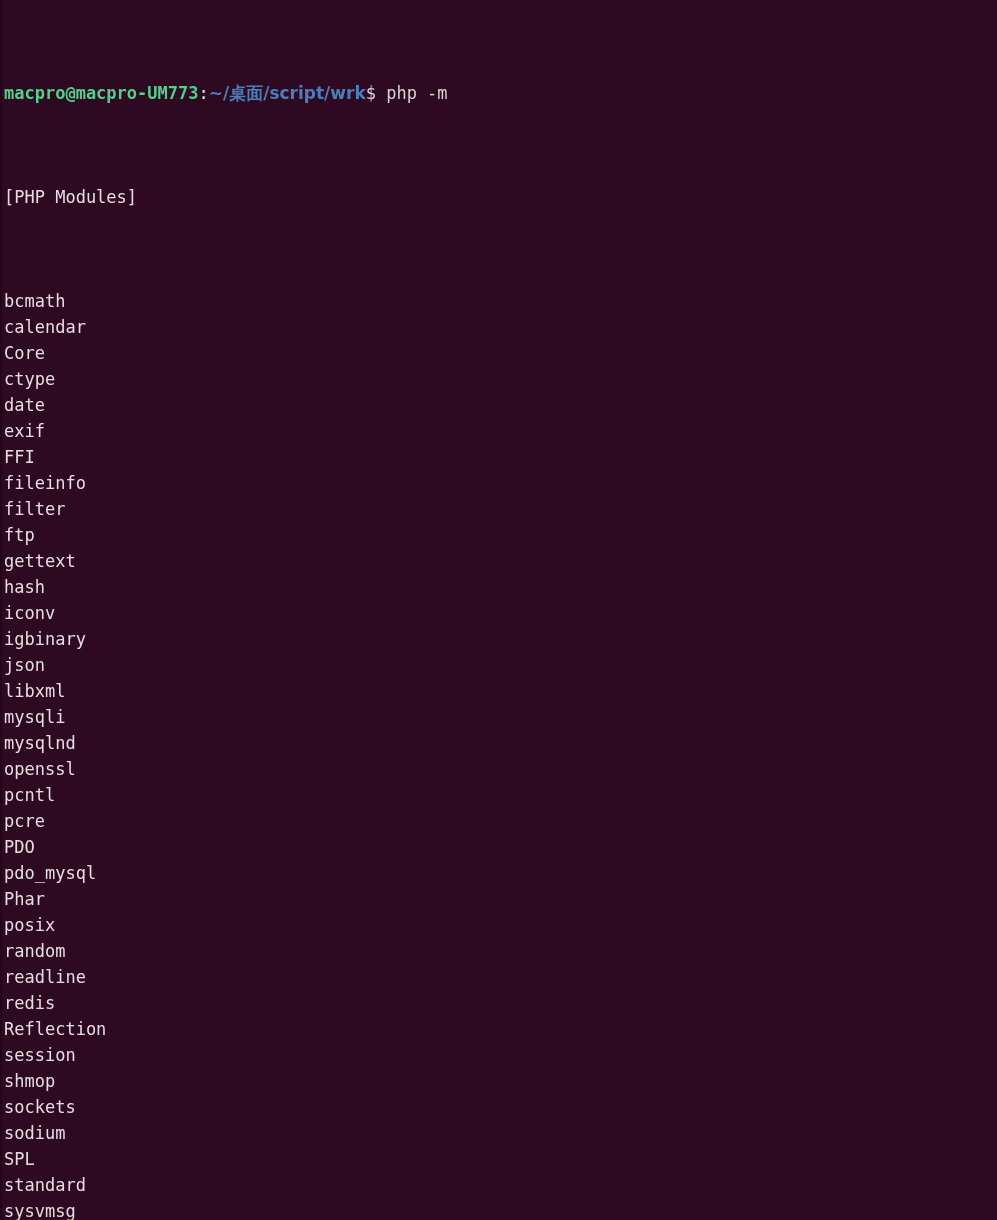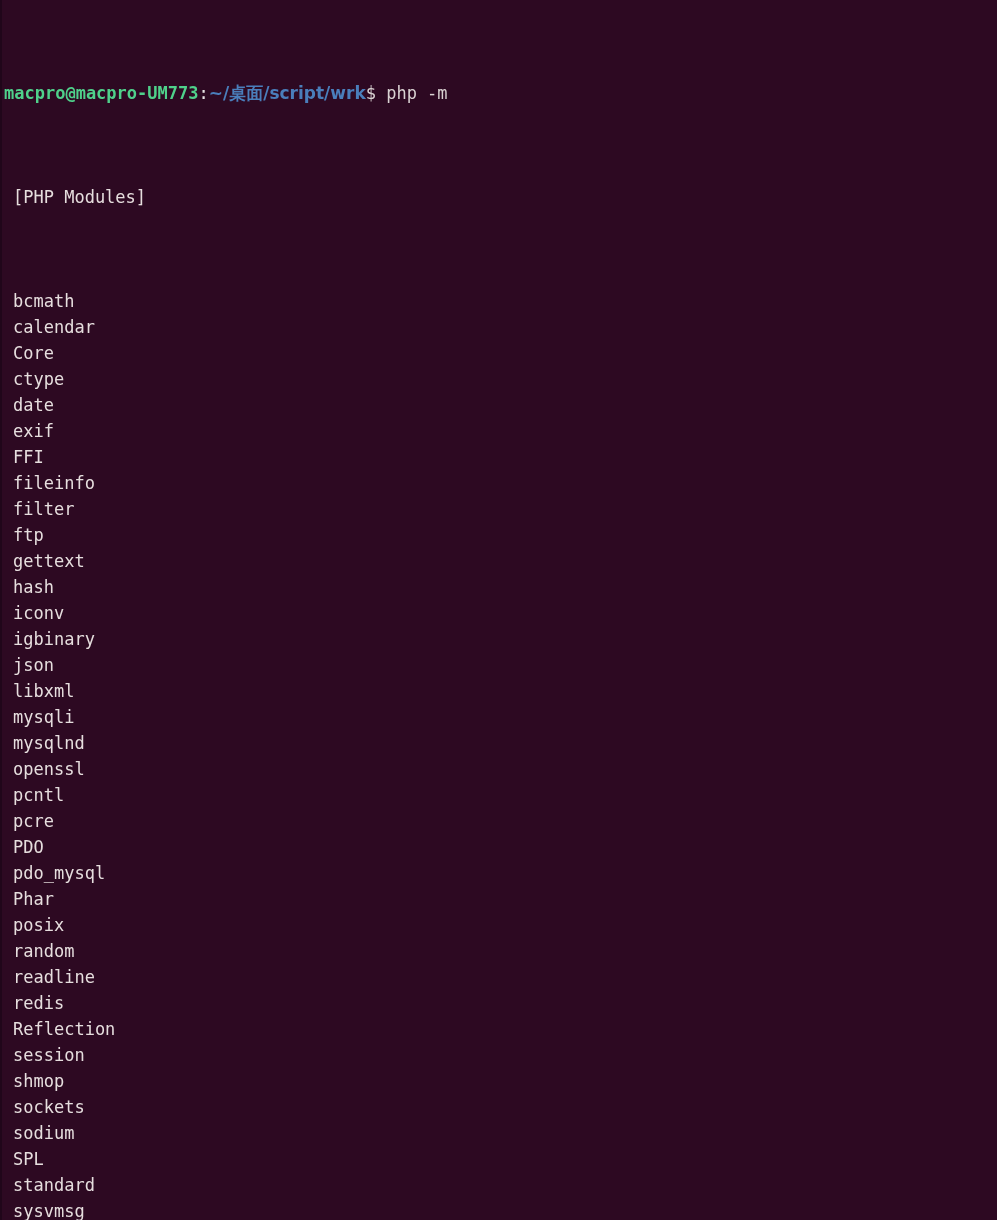--- a/index.html
+++ b/index.html
@@ -52,21 +52,20 @@
   }
   .seg-path {
     color: #4a7ebb;
     font-weight: bold;
   }
   .seg-cmd {
     color: #d9d2d2;
   }
   .modline {
     color: #e6dede;
-    margin-left: 9px;
   }
   .cjk {
     font-family: "DejaVu Sans", "Liberation Sans", sans-serif;
   }
 </style>
 </head>
 <body>
 
 <div id="terminal" style="background: rgb(45, 9, 34);">
   <div class="left-gutter"></div>

